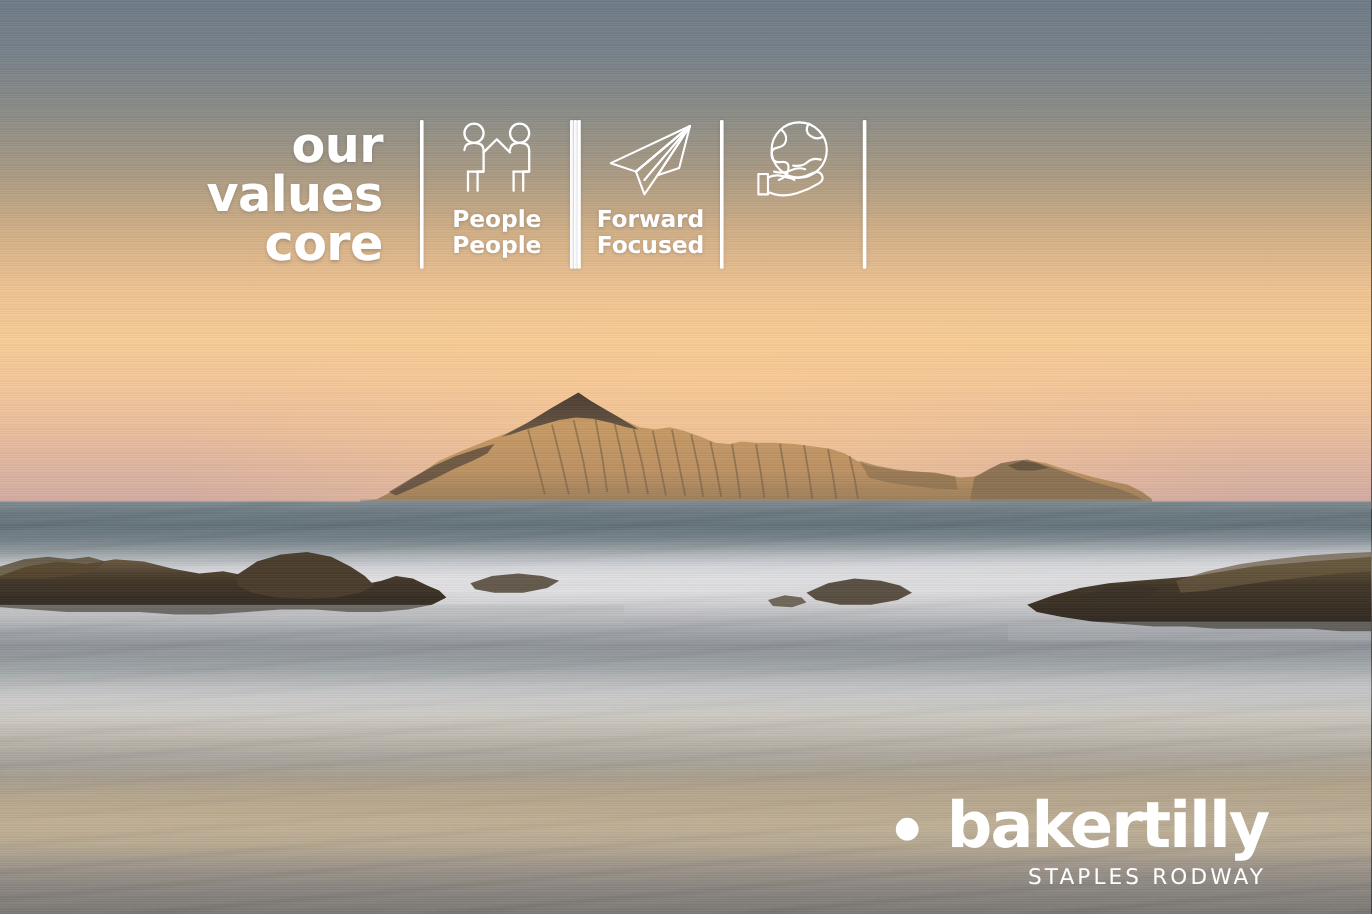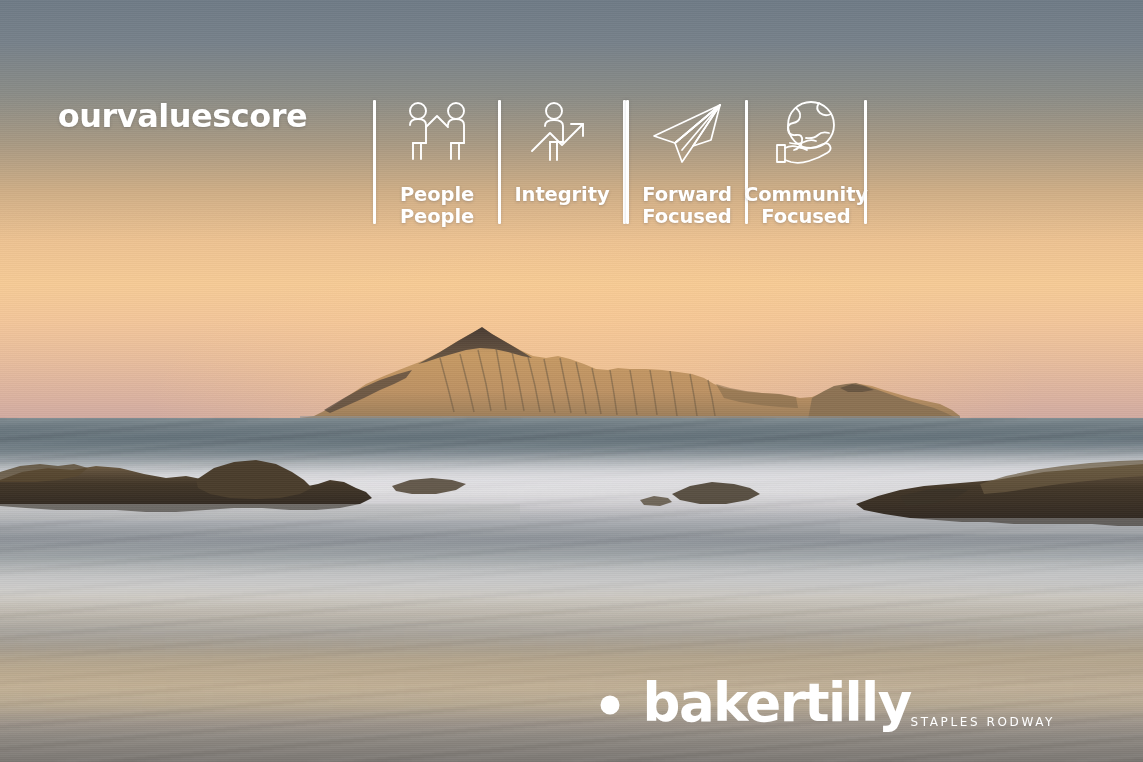--- a/index.html
+++ b/index.html
@@ -106,62 +106,61 @@
     background-image:repeating-linear-gradient(0deg,rgba(0,0,0,.5) 0 1px,rgba(255,255,255,.5) 1px 2px);
   }
 
   
   .values{
     position:absolute;left:0;top:96px;width:1143px;height:132px;
     display:flex;align-items:stretch;
   }
   .heading{
     width:322px;text-align:right;color:#fff;
-    font-weight:700;font-size:32px;line-height:41px;
+    font-weight:700;font-size:41px;line-height:41px;
     letter-spacing:-.5px;
-    display:flex;flex-direction:row;justify-content:center;
+    display:flex;flex-direction:column;justify-content:center;
     padding-right:3px;box-sizing:border-box;
     text-shadow:0 1px 3px rgba(60,60,70,.28);
-    margin-left:23px;
   }
   .heading span{display:block;}
 
   .vrule{
     width:3px;min-width:3px;background:#fff;border-radius:1px;
     margin:4px 0 4px 0;height:124px;align-self:flex-start;
     box-shadow:0 0 3px rgba(80,80,90,.25);
   }
   .val{
     width:122px;display:flex;flex-direction:column;align-items:center;
     justify-content:flex-start;color:#fff;box-sizing:border-box;
   }
   .val.wide{width:116px;}
   .val .ico{height:72px;display:flex;align-items:center;justify-content:center;}
   .val .ico svg{display:block;}
   .val .lbl{
-    margin-top:16px;font-size:19.5px;line-height:22px;font-weight:700;
+    margin-top:4px;font-size:19.5px;line-height:22px;font-weight:700;
     text-align:center;letter-spacing:-.1px;
     text-shadow:0 1px 3px rgba(70,70,80,.3);
   }
   .spacer-l{width:28px;}
   .spacer-r{width:18px;}
 
   
   .logo{
-    position:absolute;right:86px;bottom:33px;
-    display:flex;align-items:flex-end;justify-content:flex-end;
+    position:absolute;right:86px;bottom:20px;
+    display:flex;flex-direction:column;align-items:flex-end;justify-content:flex-end;
   }
   .logo-row{display:flex;align-items:center;gap:14px;}
   .logo-mark svg{display:block;}
   .logo-word{
     color:#fff;font-size:53px;line-height:53px;font-weight:700;
     letter-spacing:-1.6px;
   }
   .logo-sub{
-    color:#fff;font-size:12px;letter-spacing:2.6px;margin-top:6px;
+    color:#fff;font-size:18px;letter-spacing:2.6px;margin-top:6px;
     margin-right:2px;font-weight:400;
   }
 </style>
 </head>
 <body>
 
 <div class="stage">
 
   <div class="photo">
 
@@ -302,34 +301,20 @@
         </svg>
       </div>
       <div class="lbl">
         <div>People</div>
         <div>People</div>
       </div>
     </div>
 
     <div class="vrule"></div>
 
-    <div class="val">
-      <div class="ico">
-        <svg width="68" height="62" viewBox="0 0 68 62" fill="none" stroke="#ffffff" stroke-width="1.9" stroke-linecap="round" stroke-linejoin="round">
-          <circle cx="26" cy="10" r="8"></circle>
-          <path d="M17 25 q0-6 9-6 q9 0 9 6 l0 16 l-6 0 l0 18 M22 41 l0 18"></path>
-          <path d="M35 41 l-13 0"></path>
-          <path d="M4 50 L22 32 L34 44 L55 23"></path>
-          <path d="M43 23 l12 0 l0 12"></path>
-        </svg>
-      </div>
-      <div class="lbl">
-        <div>Integrity</div>
-      </div>
-    </div>
 
     <div class="vrule"></div>
 
 
     <div class="vrule"></div>
 
     <div class="val wide">
       <div class="ico">
         <svg width="76" height="64" viewBox="0 0 76 64" fill="none" stroke="#ffffff" stroke-width="1.7" stroke-linecap="round" stroke-linejoin="round">
           <path d="M71 5 L5 36 L26 43 Z"></path>
@@ -354,24 +339,20 @@
           <path d="M25 9 q5 4 4 9 q-1 5 -7 6 q-6 1 -5 7 q1 6 8 5 q7-1 6 6 q-1 7 -8 9"></path>
           <path d="M48 4 q-4 6 1 10 q5 4 11 1"></path>
           <path d="M58 34 q-7-2 -11 2 q-4 4 -12 3"></path>
           <path d="M19 44 q8 2 14-1 q6-3 12-1"></path>
           <path d="M6 46 l8 0 l0 17 l-8 0 Z"></path>
           <path d="M14 49 q6-3 13-1 q7 2 13 1 q6-1 12-4 q5-2 7 2 q2 4 -3 7
                    q-8 5 -18 8 q-10 3 -18 1 l-6-2"></path>
           <path d="M27 48 q6 1 9 3"></path>
         </svg>
       </div>
-      <div class="lbl">
-        <div>Community</div>
-        <div>Focused</div>
-      </div>
     </div>
 
     <div class="vrule"></div>
     <div class="spacer-r"></div>
   </div>
 
   <div class="logo">
     <div class="logo-row">
       <div class="logo-mark">
         <svg width="54" height="54" viewBox="0 0 54 54">

